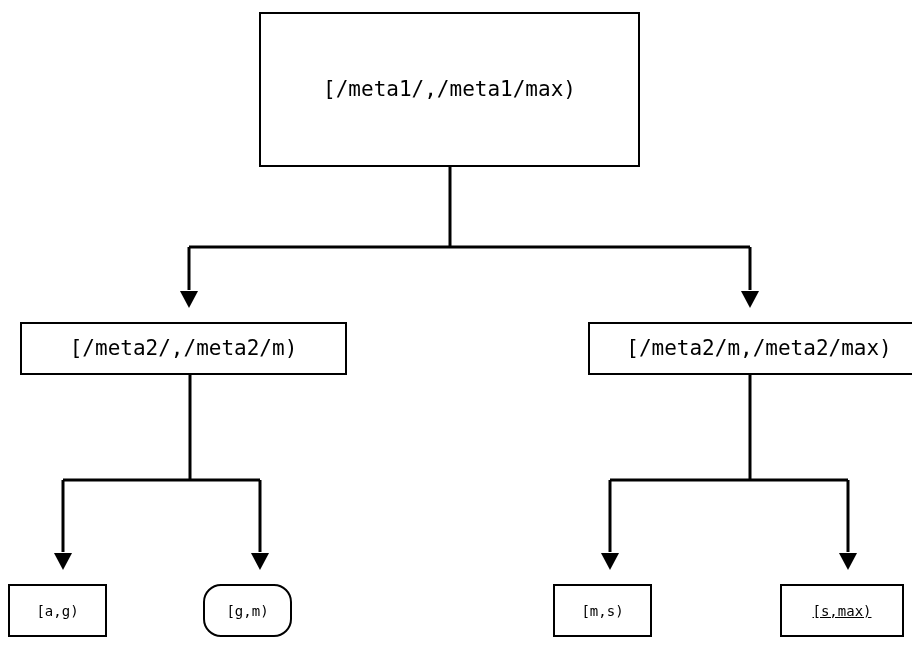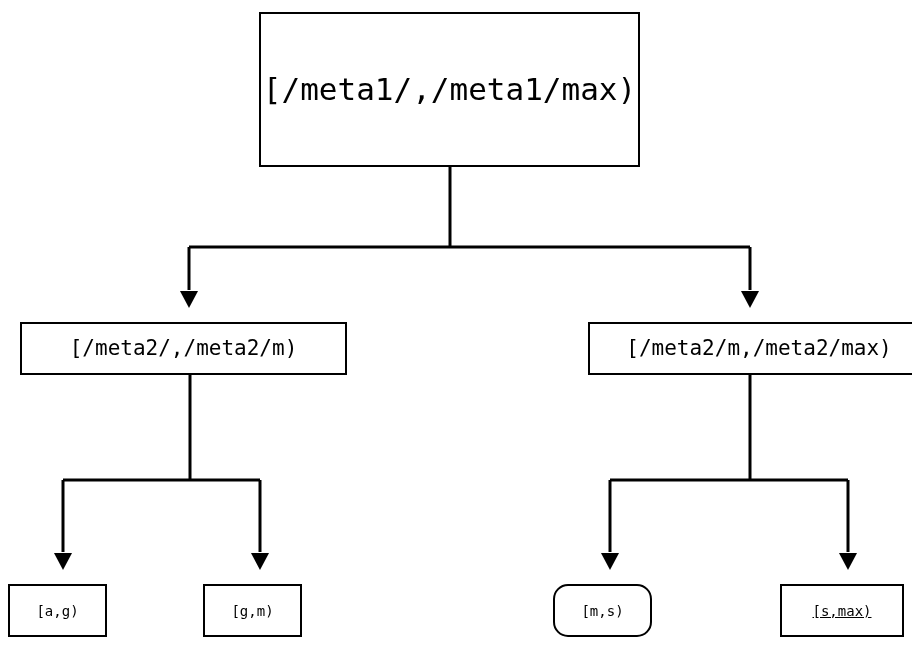--- a/index.html
+++ b/index.html
@@ -43,21 +43,21 @@
     display: block;
     line-height: 1;
   }
   
   #node-root {
     left: 259px;
     top: 12px;
     width: 381px;
     height: 155px;
   }
-  #node-root .node-label { font-size: 31px; }
+  #node-root .node-label { font-size: 21px; }
   
   #node-mid-left {
     left: 20px;
     top: 322px;
     width: 327px;
     height: 53px;
   }
   #node-mid-right {
     left: 588px;
     top: 322px;
@@ -66,22 +66,22 @@
   }
   #node-mid-left .node-label,
   #node-mid-right .node-label { font-size: 21px; }
   
   .leaf-box {
     top: 584px;
     height: 53px;
   }
   .leaf-box .node-label { font-size: 14px; }
   #node-leaf-ag   { left: 8px;   width: 99px; }
-  #node-leaf-gm   { left: 203px; width: 99px; }
-  #node-leaf-ms   { left: 553px; width: 99px; border-radius: 15px; }
+  #node-leaf-gm   { left: 203px; width: 89px; border-radius: 18px; }
+  #node-leaf-ms   { left: 553px; width: 99px; }
   #node-leaf-smax { left: 780px; width: 124px; text-decoration: underline; }
 </style>
 </head>
 <body>
 
 <div id="diagram-root">
 
   <svg id="edge-layer" width="912" height="652" viewBox="0 0 912 652" aria-hidden="true">
 
     <path d="M 450 167 L 450 247" stroke="#000000" stroke-width="3" fill="none"></path>

